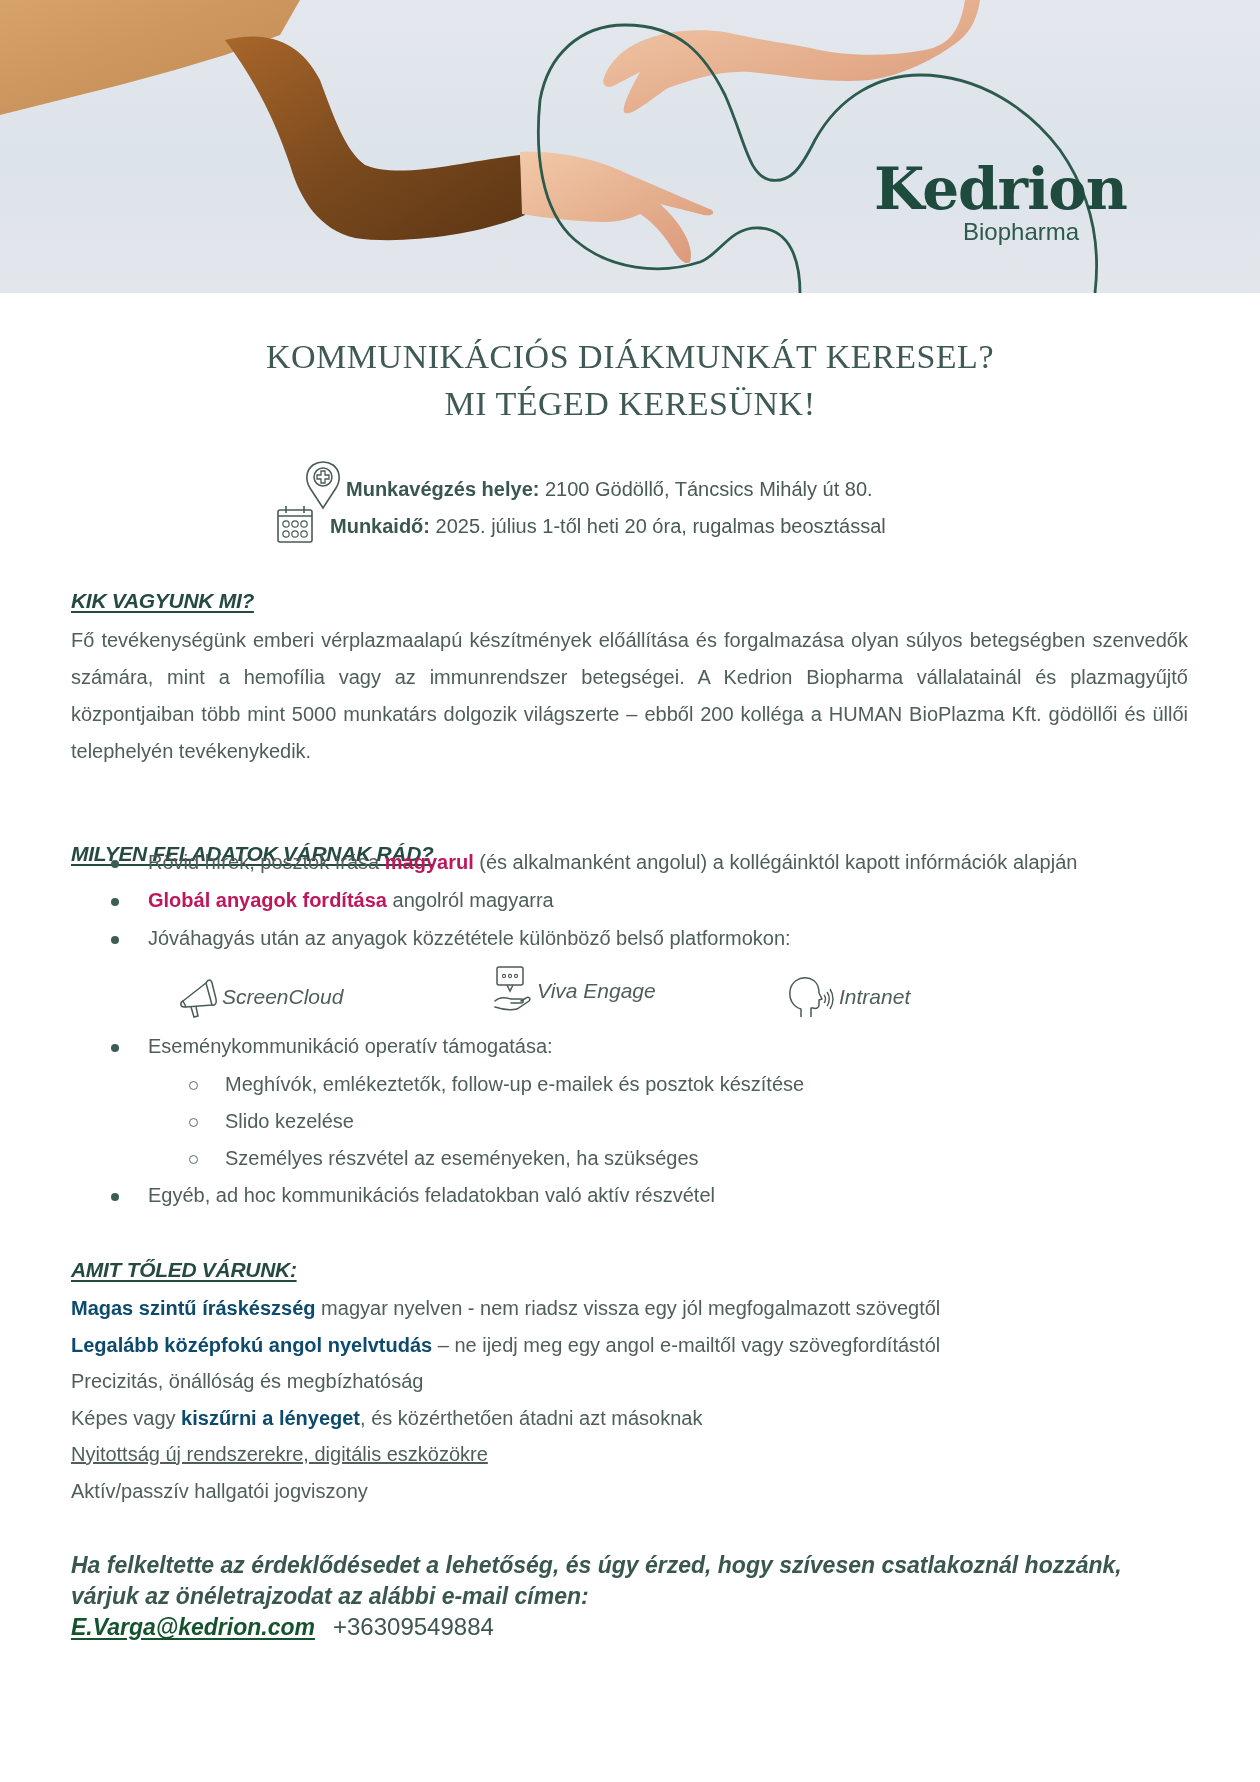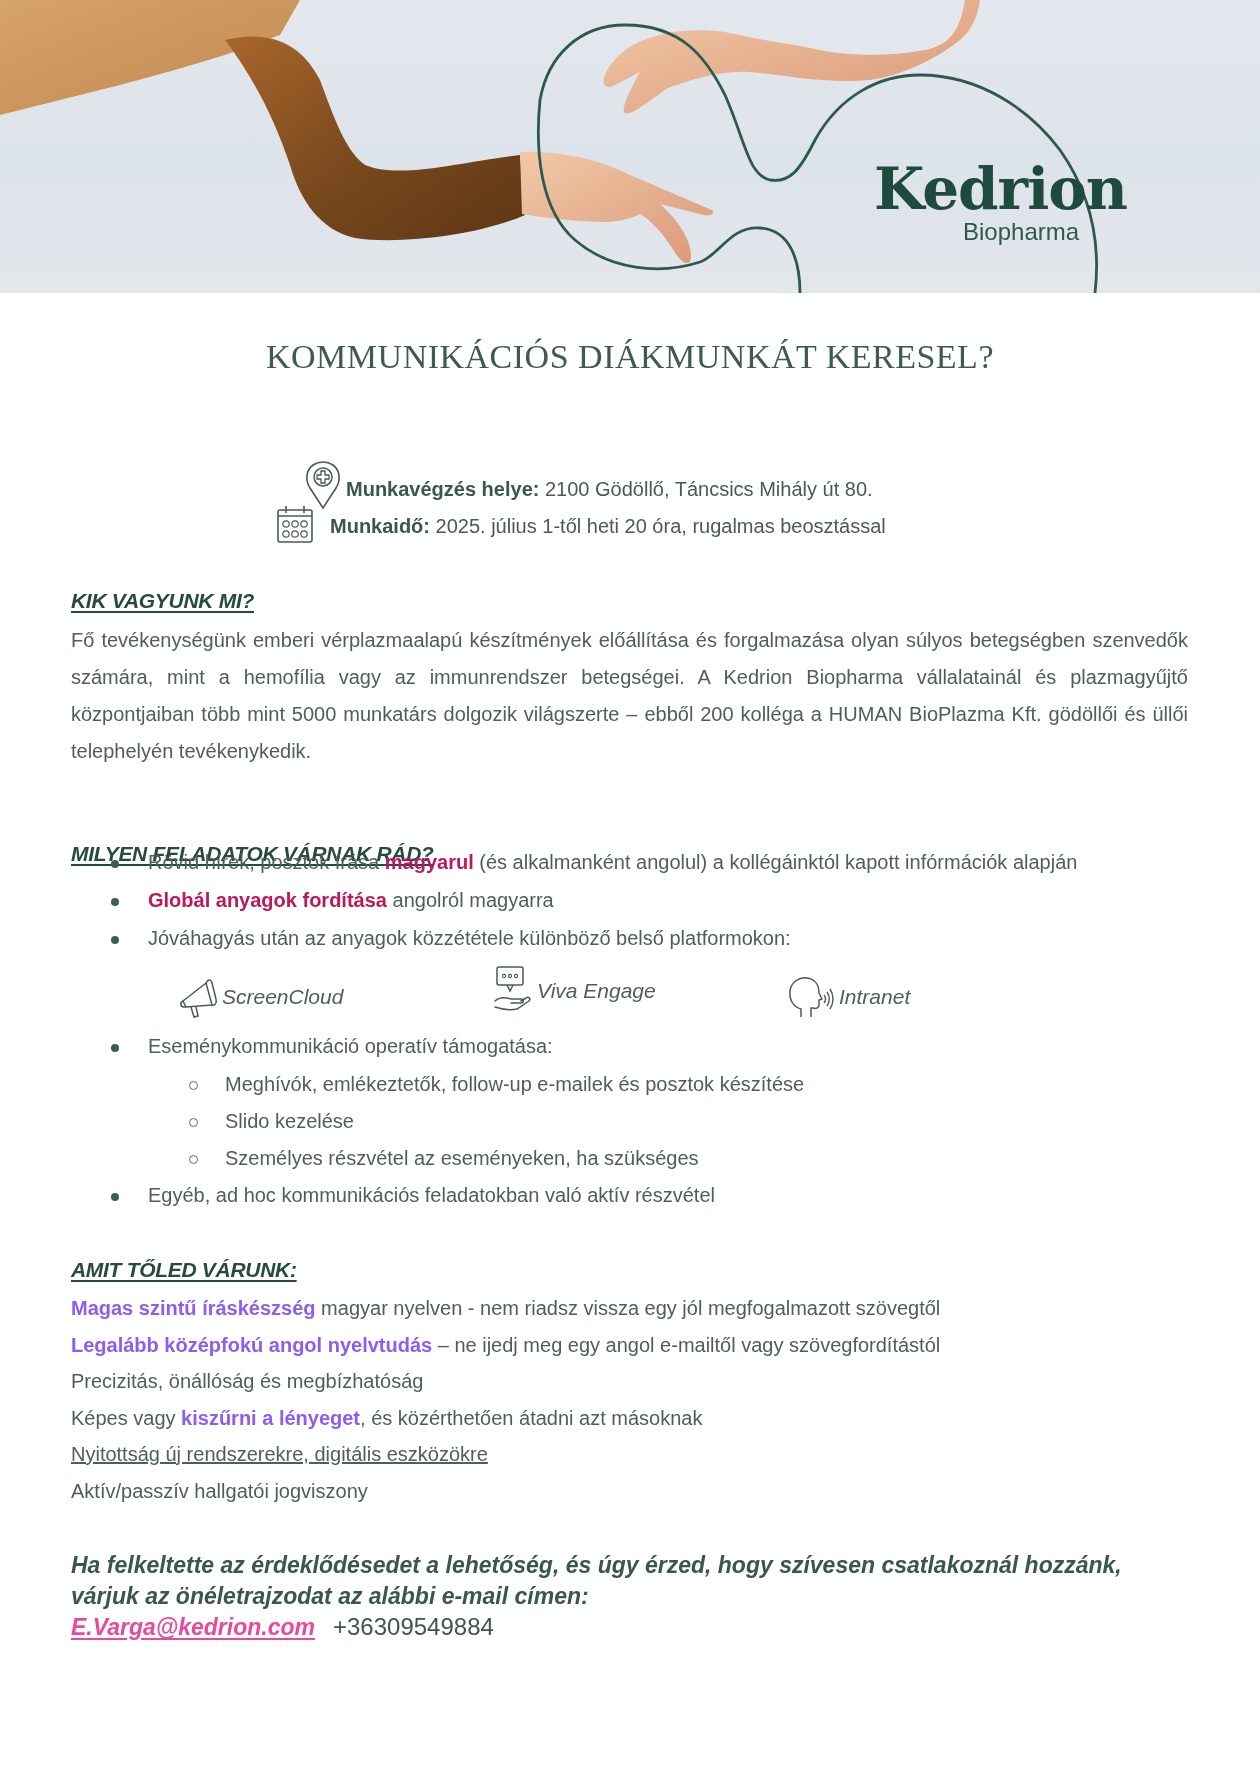--- a/index.html
+++ b/index.html
@@ -35,26 +35,26 @@
   .bullet { position: absolute; left: 148px; font-size: 20px; color: #4f5e59; white-space: nowrap; }
   .bullet b { color: #be185d; }
   .dot { position: absolute; left: 111px; width: 8px; height: 8px; border-radius: 50%; background: #3c5d55; }
   .circ { position: absolute; left: 189px; width: 9px; height: 9px; border-radius: 50%; border: 1.3px solid #5c6c67; }
   .sub { position: absolute; left: 225px; font-size: 20px; color: #4f5e59; white-space: nowrap; }
 
   .plat { position: absolute; top: 975px; height: 44px; display: flex; align-items: center; }
   .plat span.lbl { font-size: 21px; font-style: italic; color: #4f5e59; margin-left: 4px; }
 
   .req { position: absolute; left: 71px; font-size: 20px; color: #4f5e59; white-space: nowrap; }
-  .req b { color: #8b5cf6; }
+  .req b { color: #0c4a6e; }
 
   .cta { position: absolute; left: 71px; font-size: 23px; font-weight: bold; font-style: italic;
          color: #3a5650; line-height: 31px; white-space: nowrap; }
   .contact { position: absolute; left: 71px; top: 1613px; font-size: 23px; white-space: nowrap; }
-  .email { font-weight: bold; font-style: italic; color: #ec4899; text-decoration: underline; text-underline-offset: 3px; }
+  .email { font-weight: bold; font-style: italic; color: #14532d; text-decoration: underline; text-underline-offset: 3px; }
   .phone { color: #3f5550; margin-left: 18px; font-size: 24px; }
 </style>
 </head>
 <body>
 
 <div class="banner">
   <svg width="1260" height="293" viewBox="0 0 1260 293">
     <defs>
       <linearGradient id="sleeve" x1="0" y1="0" x2="1" y2="1">
         <stop offset="0" stop-color="#a8662a"></stop>
@@ -82,20 +82,21 @@
     <path d="M800,293 C800,260 790,230 760,228 C730,226 720,255 700,262 C660,275 610,270 575,240 C540,210 535,150 540,100 C548,55 580,25 625,25 C680,25 705,55 725,95 C745,140 748,175 770,180 C790,183 800,170 815,140 C840,95 880,75 920,75 C980,75 1030,110 1060,150 C1095,200 1100,250 1095,293" fill="none" stroke="#2c5a4c" stroke-width="2.8"></path>
   </svg>
   <div class="logo">
     <div class="logo-word">Kedrion</div>
     <div class="logo-sub">Biopharma</div>
   </div>
 </div>
 
 <div class="title">
   <div>KOMMUNIKÁCIÓS DIÁKMUNKÁT KERESEL?</div>
+  <div>MI TÉGED KERESÜNK!</div>
 </div>
 
 <div class="info">
   <svg class="info-icon" style="left:304px; top:460px;" width="38" height="50" viewBox="0 0 38 50">
     <path d="M19,48 L6,28 C1,20 2,10 9,5 C15,1 23,1 29,5 C36,10 37,20 32,28 Z" fill="none" stroke="#4a5a55" stroke-width="1.6"></path>
     <circle cx="19" cy="17" r="9" fill="none" stroke="#4a5a55" stroke-width="1.5"></circle>
     <path d="M17,11 h4 v4 h4 v4 h-4 v4 h-4 v-4 h-4 v-4 h4 Z" fill="none" stroke="#4a5a55" stroke-width="1.3"></path>
   </svg>
   <div class="row" style="left:346px; top:478px;">
     <b>Munkavégzés helye:</b><span> 2100 Gödöllő, Táncsics Mihály út 80.</span>

